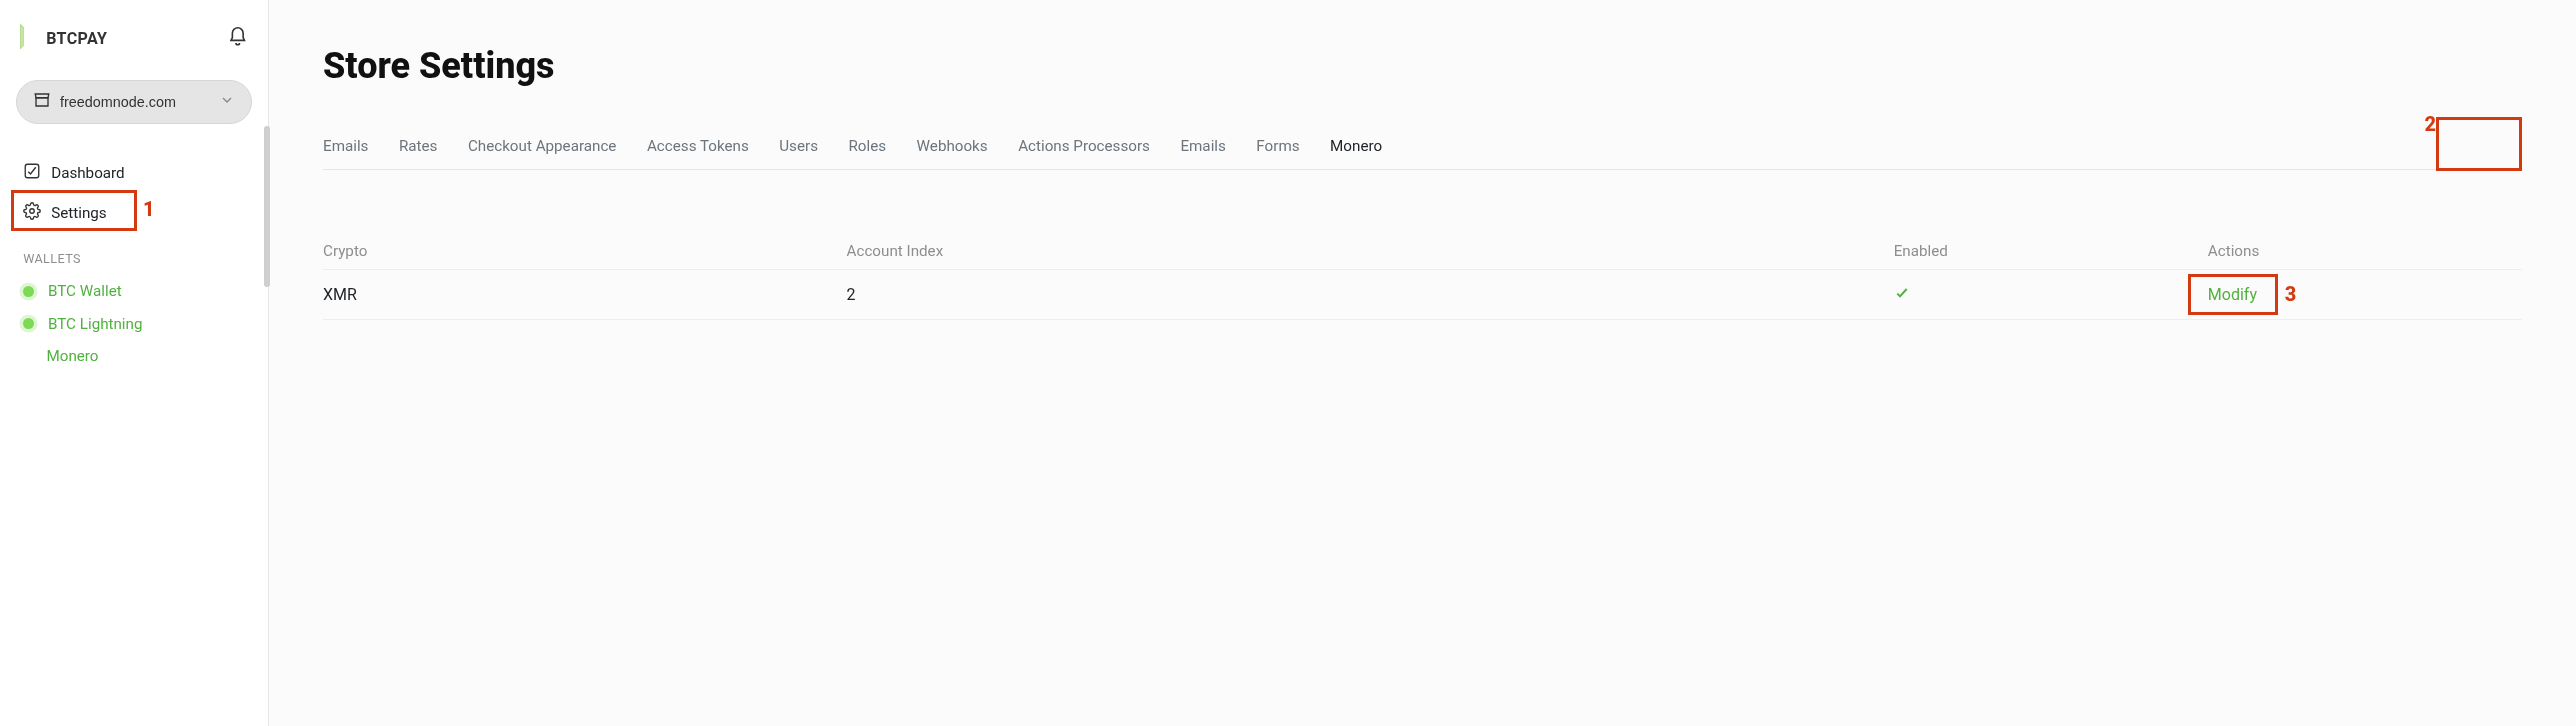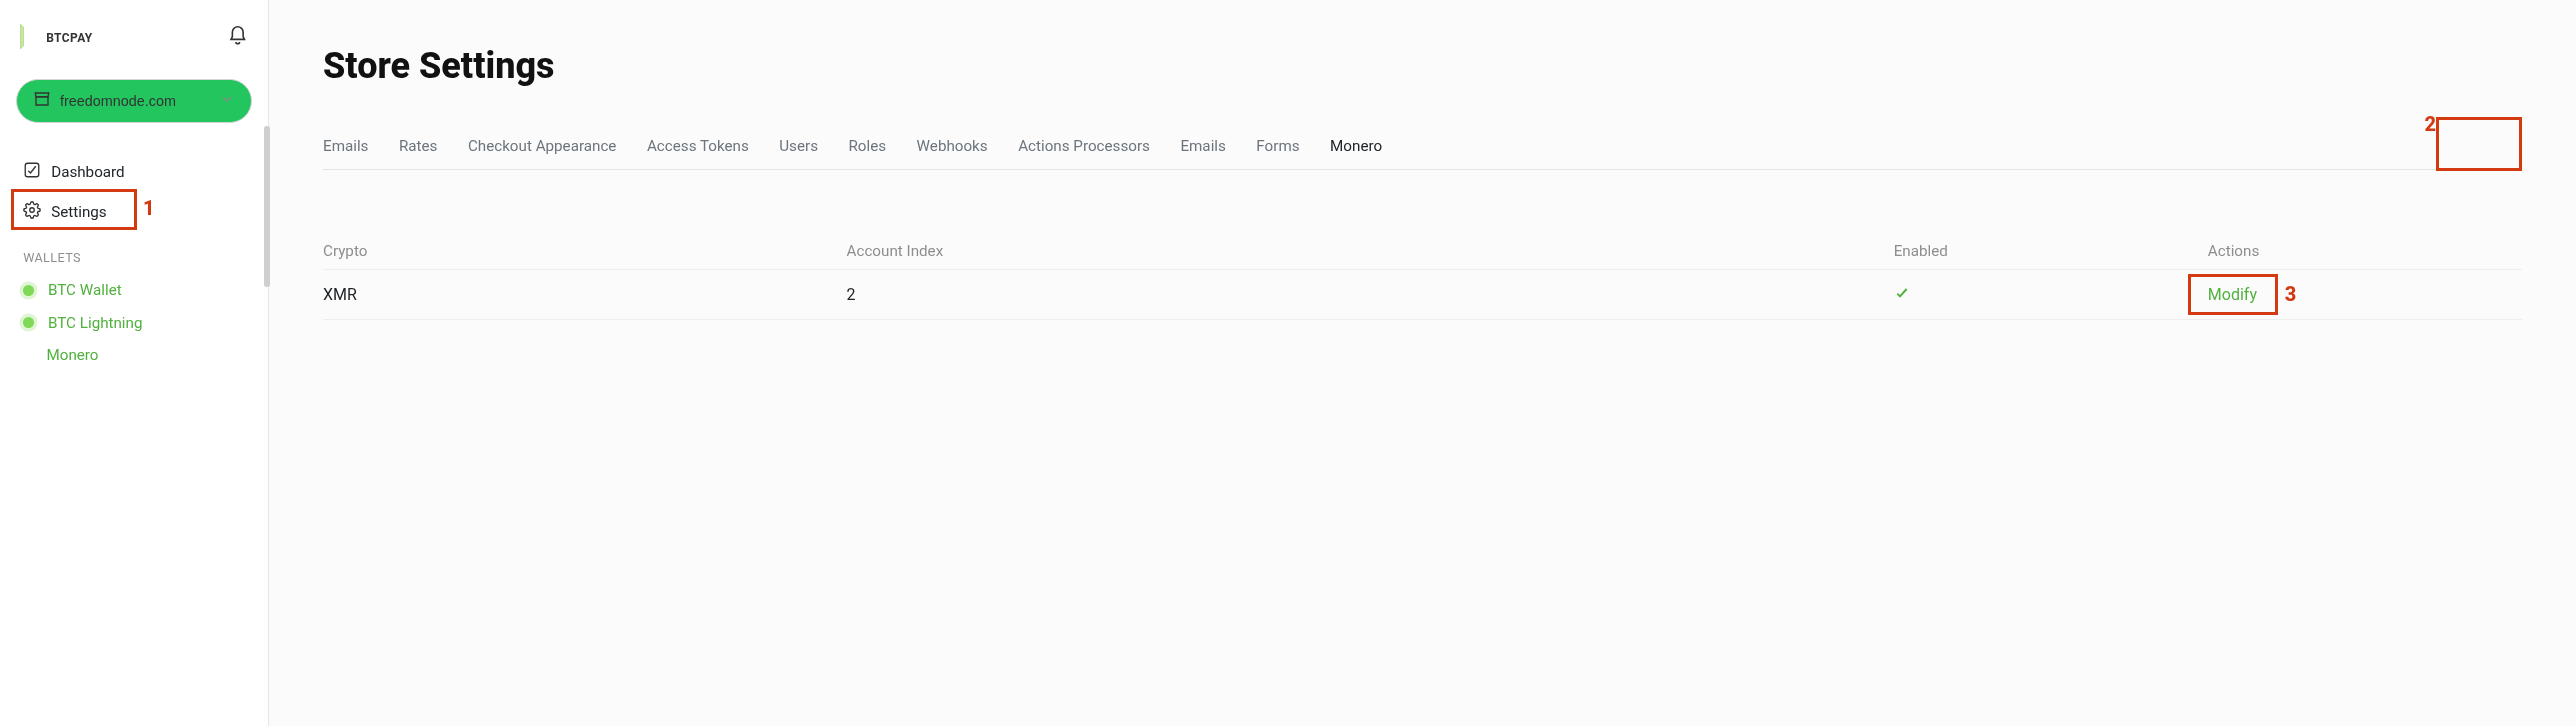--- a/index.html
+++ b/index.html
@@ -14,29 +14,29 @@
     
     .sidebar {
       width: 269px;
       background: #fff;
       border-right: 0.9px solid #e5e5e5;
       padding: 21.5px 16px;
       flex-shrink: 0;
       position: relative;
     }
     .sidebar-top { display: flex; align-items: center; justify-content: space-between; margin-bottom: 25px; }
-    .logo { display: flex; align-items: center; gap: 7.2px; font-weight: 700; font-size: 12px; color: #333; letter-spacing: 0.4px; }
+    .logo { display: flex; align-items: center; gap: 7.2px; font-weight: 700; font-size: 16px; color: #333; letter-spacing: 0.4px; }
     .logo svg { width: 23px; height: 29px; }
 
     .bell-btn { background: none; border: none; cursor: pointer; padding: 3.6px; }
 
     .store-selector {
       display: flex; align-items: center; gap: 9px;
       border: 0.9px solid #d6d6d6; border-radius: 896px;
-      padding: 10.8px 16px; width: 100%; background: #22c55e;
+      padding: 10.8px 16px; width: 100%; background: #e5e5e5;
       cursor: pointer; font-size: 14.4px; color: #333;
       margin-bottom: 29px;
     }
     .store-selector .chevron { margin-left: auto; }
 
     .nav-item {
       display: flex; align-items: center; gap: 10px;
       padding: 9px 7.2px; font-size: 15.2px; color: #212529;
       cursor: pointer; border-radius: 3.6px; position: relative;
     }

